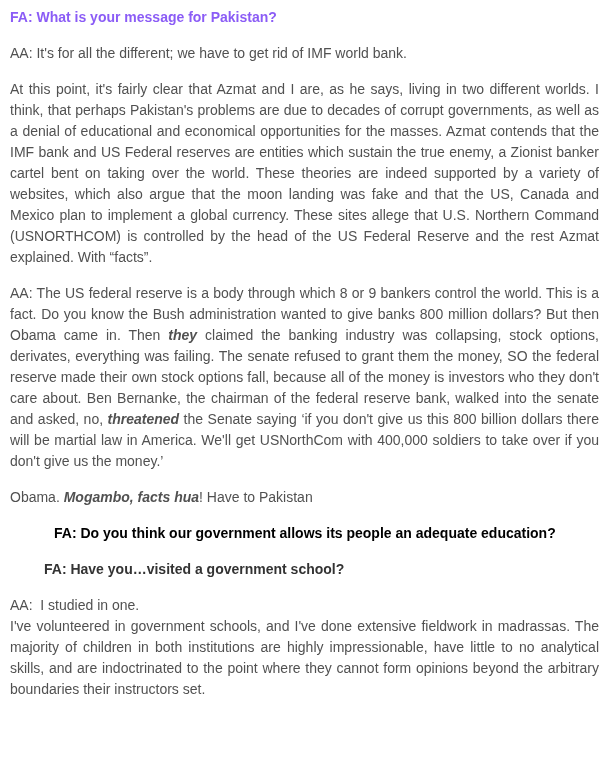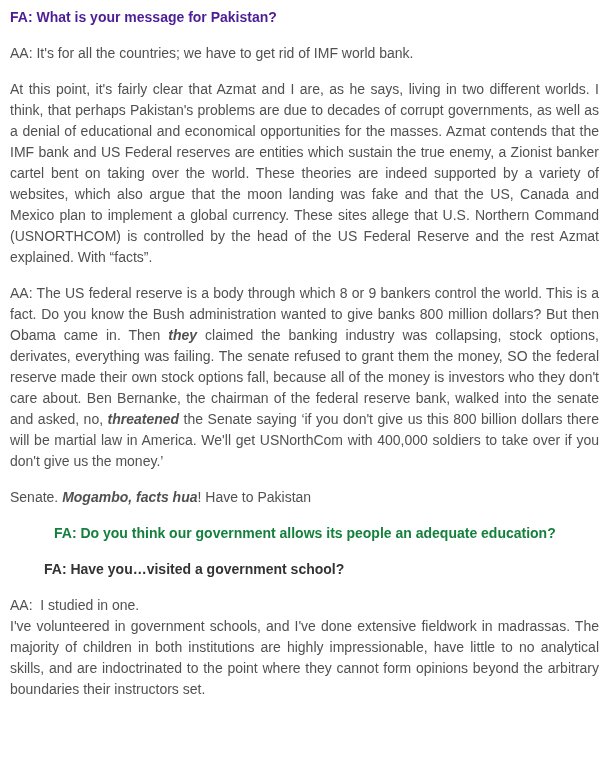--- a/index.html
+++ b/index.html
@@ -33,21 +33,21 @@
   }
   em {
     font-style: italic;
     font-weight: bold;
   }
 </style>
 </head>
 <body style="background: rgb(255, 255, 255); color: rgb(81, 81, 81);">
 
 <article id="article" class="article">
-    <p class="heading" style="color: #4c1d95;"><span>FA: What is your message for Pakistan?</span></p>
-    <p class="paragraph"><span>AA: It's for all the countries; we have to get rid of IMF world bank.</span></p>
+    <p class="heading" style="color: #8b5cf6;"><span>FA: What is your message for Pakistan?</span></p>
+    <p class="paragraph"><span>AA: It's for all the different; we have to get rid of IMF world bank.</span></p>
     <p class="paragraph"><span>At this point, it's fairly clear that Azmat and I are, as he says, living in two different worlds. I think, that perhaps Pakistan's problems are due to decades of corrupt governments, as well as a denial of educational and economical opportunities for the masses. Azmat contends that the IMF bank and US Federal reserves are entities which sustain the true enemy, a Zionist banker cartel bent on taking over the world. These theories are indeed supported by a variety of websites, which also argue that the moon landing was fake and that the US, Canada and Mexico plan to implement a global currency. These sites allege that U.S. Northern Command (USNORTHCOM) is controlled by the head of the US Federal Reserve and the rest Azmat explained. With “facts”.</span></p>
     <p class="paragraph"><span>AA: The US federal reserve is a body through which 8 or 9 bankers control the world. This is a fact. Do you know the Bush administration wanted to give banks 800 million dollars? But then Obama came in. Then </span><em>they</em><span> claimed the banking industry was collapsing, stock options, derivates, everything was failing. The senate refused to grant them the money, SO the federal reserve made their own stock options fall, because all of the money is investors who they don't care about. Ben Bernanke, the chairman of the federal reserve bank, walked into the senate and asked, no, </span><em>threatened</em><span> the Senate saying ‘if you don't give us this 800 billion dollars there will be martial law in America. We'll get USNorthCom with 400,000 soldiers to take over if you don't give us the money.’</span></p>
-    <p class="paragraph"><span>Senate. </span><em>Mogambo, facts hua</em><span>! Have to Pakistan</span></p>
-    <p class="heading" style="color: #15803d; padding-left: 44px;"><span>FA: Do you think our government allows its people an adequate education?</span></p>
+    <p class="paragraph"><span>Obama. </span><em>Mogambo, facts hua</em><span>! Have to Pakistan</span></p>
+    <p class="heading" style="color: #000000; padding-left: 44px;"><span>FA: Do you think our government allows its people an adequate education?</span></p>
     <p class="heading" style="color: rgb(51, 51, 51); padding-left: 34px;"><span>FA: Have you…visited a government school?</span></p>
     <p class="paragraph"><span>AA: &nbsp;I studied in one.</span><br><span>I've volunteered in government schools, and I've done extensive fieldwork in madrassas. The majority of children in both institutions are highly impressionable, have little to no analytical skills, and are indoctrinated to the point where they cannot form opinions beyond the arbitrary boundaries their instructors set.</span></p>
   </article>
 
 </body></html>

